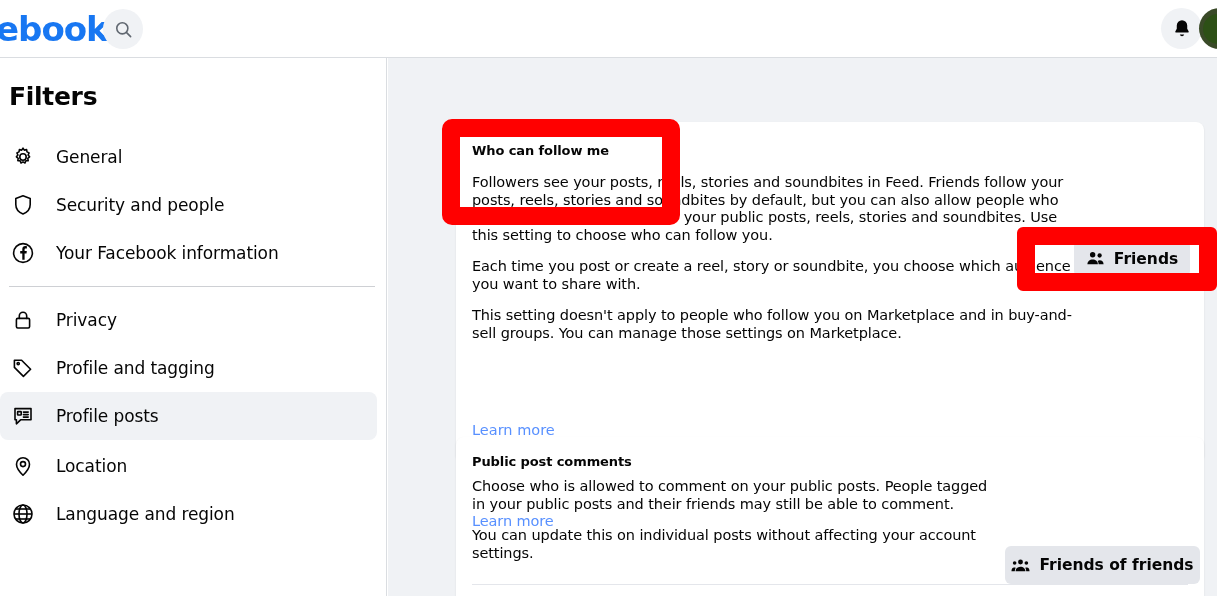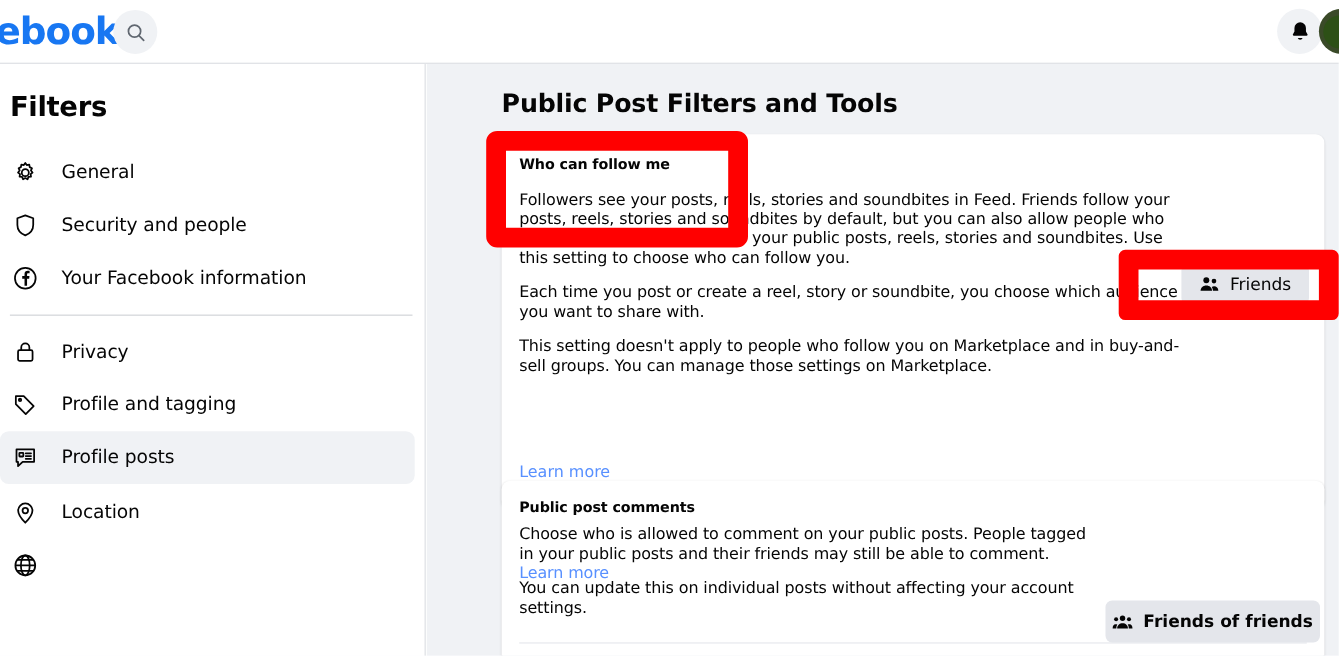--- a/index.html
+++ b/index.html
@@ -200,21 +200,21 @@
     align-items: center;
     justify-content: center;
     cursor: pointer;
     font-family: "DejaVu Sans", sans-serif;
     color: #050505;
   }
   #friends-btn {
     left: 618px; top: 118px;
     width: 116px; height: 37px;
     font-size: 15.5px;
-    font-weight: 400;
+    font-weight: 700;
   }
   #fof-btn {
     left: 549px; top: 109px;
     width: 195px; height: 38px;
     font-size: 15.5px;
     font-weight: 600;
   }
   .btn-icon { margin-right: 9px; display: flex; align-items: center; }
 
   
@@ -353,28 +353,28 @@
     <div class="nav-item">
       <span class="nav-icon">
         <svg width="24" height="24" viewBox="0 0 24 24" fill="none" stroke="#050505" stroke-width="1.6">
           <circle cx="12" cy="12" r="9"></circle>
           <ellipse cx="12" cy="12" rx="4" ry="9"></ellipse>
           <line x1="3" y1="12" x2="21" y2="12"></line>
           <line x1="4.6" y1="7" x2="19.4" y2="7"></line>
           <line x1="4.6" y1="17" x2="19.4" y2="17"></line>
         </svg>
       </span>
+      <span class="nav-label">Language and region</span>
     </div>
 
   </div>
 </div>
 
 <div class="main">
 
-  <div class="page-heading">Public Post Filters and Tools</div>
 
   <div class="card" id="card-follow">
     <div class="follow-text-col">
       <div class="card-title follow-title">Who can follow me</div>
       <div class="card-body">
         <p>Followers see your posts, reels, stories and soundbites in Feed. Friends follow your posts, reels, stories and soundbites by default, but you can also allow people who are not your friends to follow your public posts, reels, stories and soundbites. Use this setting to choose who can follow you.</p>
         <p>Each time you post or create a reel, story or soundbite, you choose which audience you want to share with.</p>
         <p>This setting doesn't apply to people who follow you on Marketplace and in buy-and-sell groups. You can manage those settings on Marketplace.</p>
       </div>
     </div>

